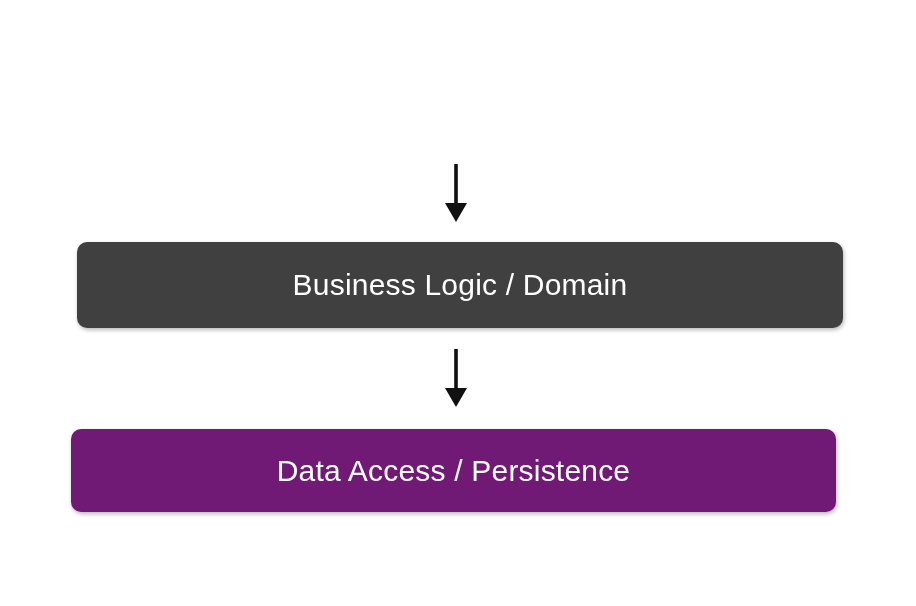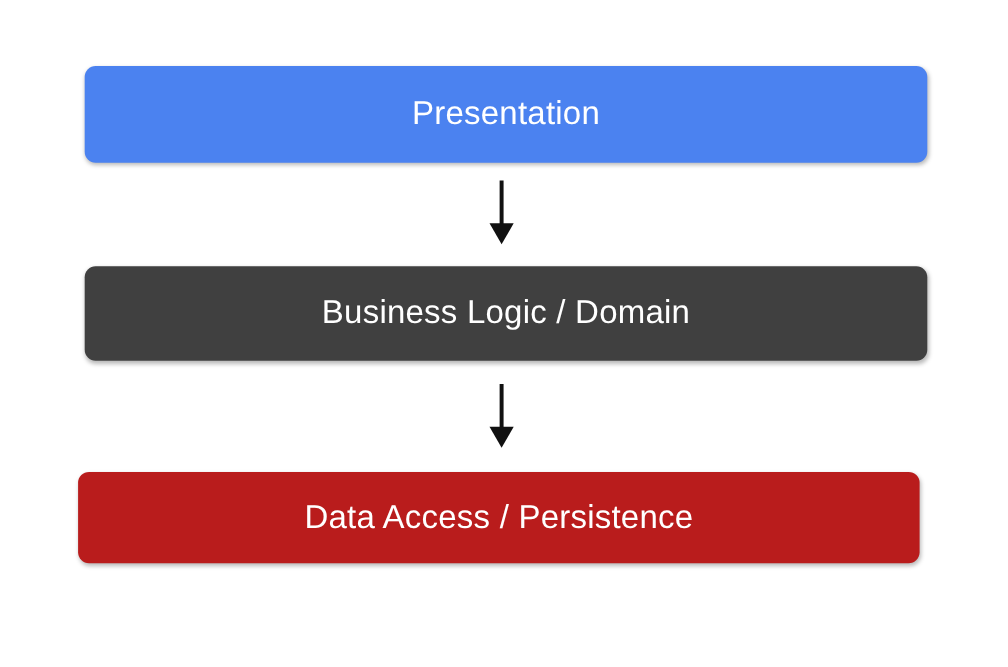--- a/index.html
+++ b/index.html
@@ -47,35 +47,32 @@
   }
 
   #arrow-1 { left: 443px; top: 163px; }
   #arrow-2 { left: 443px; top: 348px; }
 </style>
 </head>
 <body>
 
 <div class="canvas">
 
-  <div class="layer-box" id="box-presentation" style="background: rgb(75, 130, 240);">
-    <span class="layer-label">Presentation</span>
-  </div>
 
   <svg class="arrow" id="arrow-1" viewBox="0 0 26 60">
     <line x1="13" y1="1" x2="13" y2="42" stroke="#111111" stroke-width="3.6"></line>
     <polygon points="2,40 24,40 13,59" fill="#111111"></polygon>
   </svg>
 
   <div class="layer-box" id="box-business" style="background: #404040;">
     <span class="layer-label">Business Logic / Domain</span>
   </div>
 
   <svg class="arrow" id="arrow-2" viewBox="0 0 26 60">
     <line x1="13" y1="1" x2="13" y2="42" stroke="#111111" stroke-width="3.6"></line>
     <polygon points="2,40 24,40 13,59" fill="#111111"></polygon>
   </svg>
 
-  <div class="layer-box" id="box-data" style="background: #b91c1c;">
+  <div class="layer-box" id="box-data" style="background: #701a75;">
     <span class="layer-label">Data Access / Persistence</span>
   </div>
 
 </div>
 
 </body></html>

